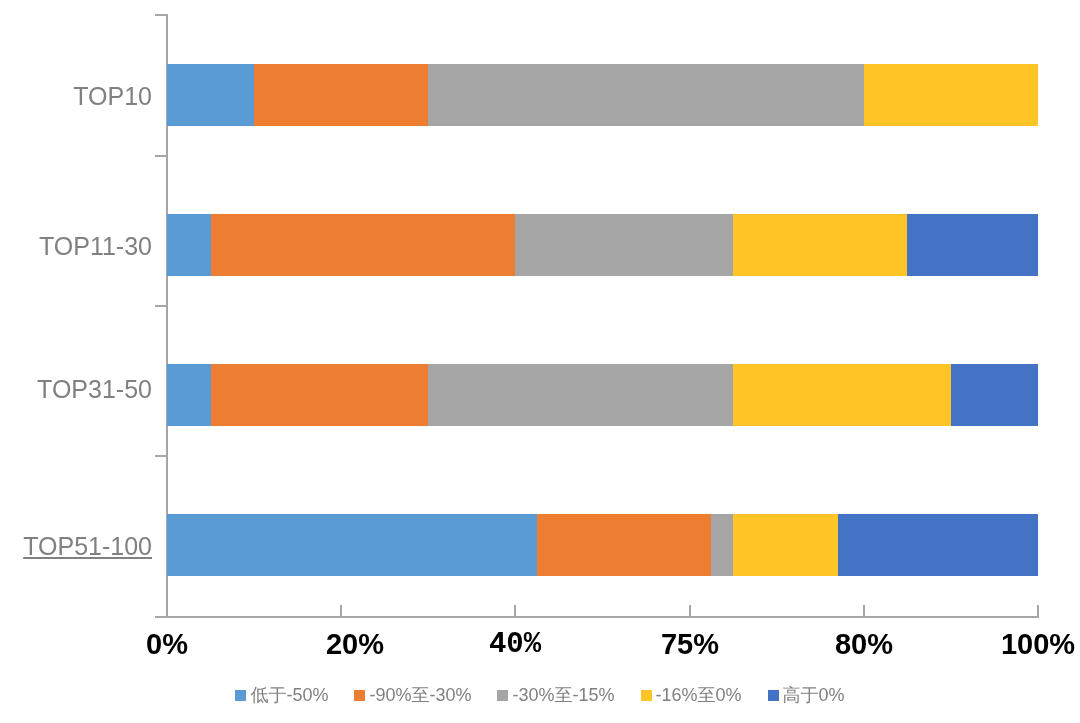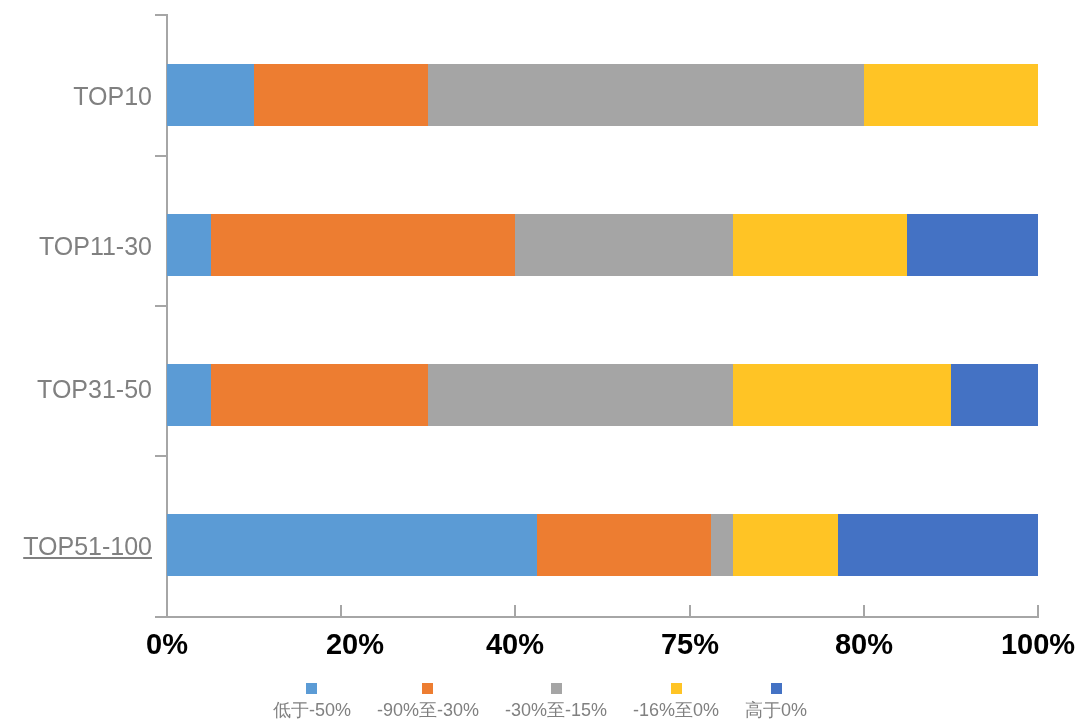--- a/index.html
+++ b/index.html
@@ -105,21 +105,21 @@
     top: 683px;
     width: 1080px;
     display: flex;
     flex-direction: row;
     justify-content: center;
     align-items: center;
     gap: 26px;
   }
   .legend-item {
     display: flex;
-    flex-direction: column;
+    flex-direction: row;
     align-items: center;
     gap: 4px;
   }
   .legend-swatch {
     width: 11px;
     height: 11px;
     flex: 0 0 auto;
   }
   .legend-text {
     font-size: 18px;
@@ -191,21 +191,21 @@
         <div class="bar-seg" style="width: 23%; background: rgb(68, 114, 196);"></div>
       </div>
   </div>
 
   <div class="x-label" style="left:167px;">
     <span>0%</span>
   </div>
   <div class="x-label" style="left:355px;text-align:center;">
     <span>20%</span>
   </div>
-  <div class="x-label" style="left:515px;">
+  <div class="x-label" style="left:515px;font-family:Liberation Mono, monospace;">
     <span>40%</span>
   </div>
   <div class="x-label" style="left:690px;">
     <span>75%</span>
   </div>
   <div class="x-label" style="left:864px;">
     <span>80%</span>
   </div>
   <div class="x-label" style="left:1038px;">
     <span>100%</span>

